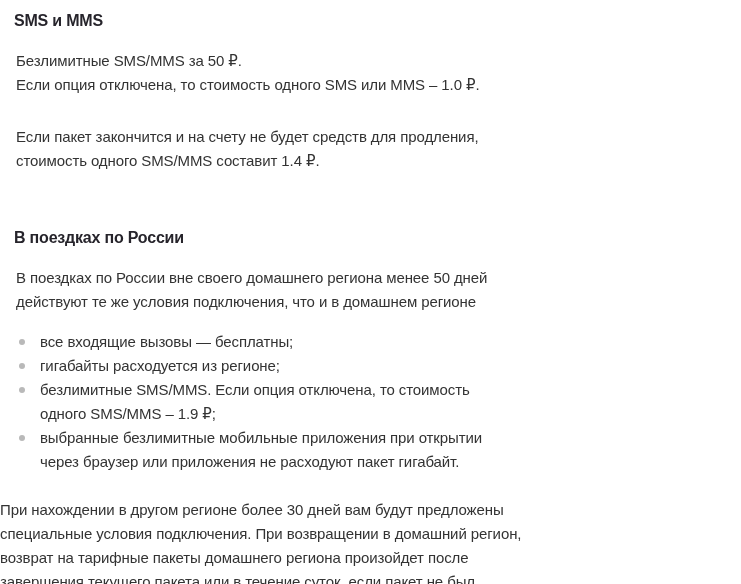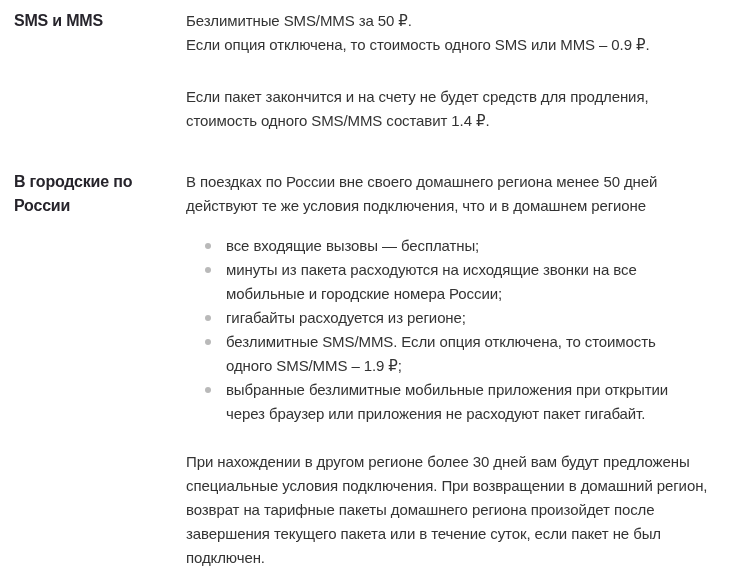--- a/index.html
+++ b/index.html
@@ -18,20 +18,21 @@
   .page{
     width:741px;
     height:584px;
     padding-top:9px;
     overflow:hidden;
     background:var(--bg);
   }
   .section-row{
     display:flex;
     align-items:flex-start;
+    flex-direction:column;
   }
   .section-row + .section-row{
     margin-top:37px;
   }
   .label-col{
     flex:none;
     width:186px;
     padding-left:14px;
   }
   .section-label{
@@ -42,21 +43,21 @@
     color:var(--heading);
     letter-spacing:-0.2px;
   }
   .content-col{
     flex:none;
     width:522px;
     font-size:15px;
     line-height:24px;
     letter-spacing:-0.1px;
   }
-  .para{margin:0;}
+  .para{margin:16px;}
   .para .line{display:block;}
   .para-gap{margin-top:28px;}
   .bullet-list{
     list-style:none;
     margin:16px;
     padding:0;
   }
   .bullet-list li{
     position:relative;
     padding-left:24px;
@@ -78,37 +79,36 @@
 
 <div class="page">
 
   <section class="section-row">
     <div class="label-col">
       <h3 class="section-label">SMS и MMS</h3>
     </div>
     <div class="content-col">
       <p class="para">
         <span class="line">Безлимитные SMS/MMS за 50 ₽.</span>
-        <span class="line">Если опция отключена, то стоимость одного SMS или MMS – 0.9 ₽.</span>
+        <span class="line">Если опция отключена, то стоимость одного SMS или MMS – 1.0 ₽.</span>
       </p>
       <p class="para para-gap">
         <span class="line">Если пакет закончится и на счету не будет средств для продления, стоимость одного SMS/MMS составит 1.4 ₽.</span>
       </p>
     </div>
   </section>
 
   <section class="section-row">
     <div class="label-col">
-      <h3 class="section-label">В городские по России</h3>
+      <h3 class="section-label">В поездках по России</h3>
     </div>
     <div class="content-col">
       <p class="para">В поездках по России вне своего домашнего региона менее 50 дней действуют те же условия подключения, что и в домашнем регионе</p>
       <ul class="bullet-list">
         <li>все входящие вызовы — бесплатны;</li>
-        <li>минуты из пакета расходуются на исходящие звонки на все мобильные и городские номера России;</li>
         <li>гигабайты расходуется из регионе;</li>
         <li>безлимитные SMS/MMS. Если опция отключена, то стоимость одного SMS/MMS – 1.9 ₽;</li>
         <li>выбранные безлимитные мобильные приложения при открытии через браузер или приложения не расходуют пакет гигабайт.</li>
       </ul>
       <p class="para closing">При нахождении в другом регионе более 30 дней вам будут предложены специальные условия подключения. При возвращении в домашний регион, возврат на тарифные пакеты домашнего региона произойдет после завершения текущего пакета или в течение суток, если пакет не был подключен.</p>
     </div>
   </section>
 
 </div>
 

